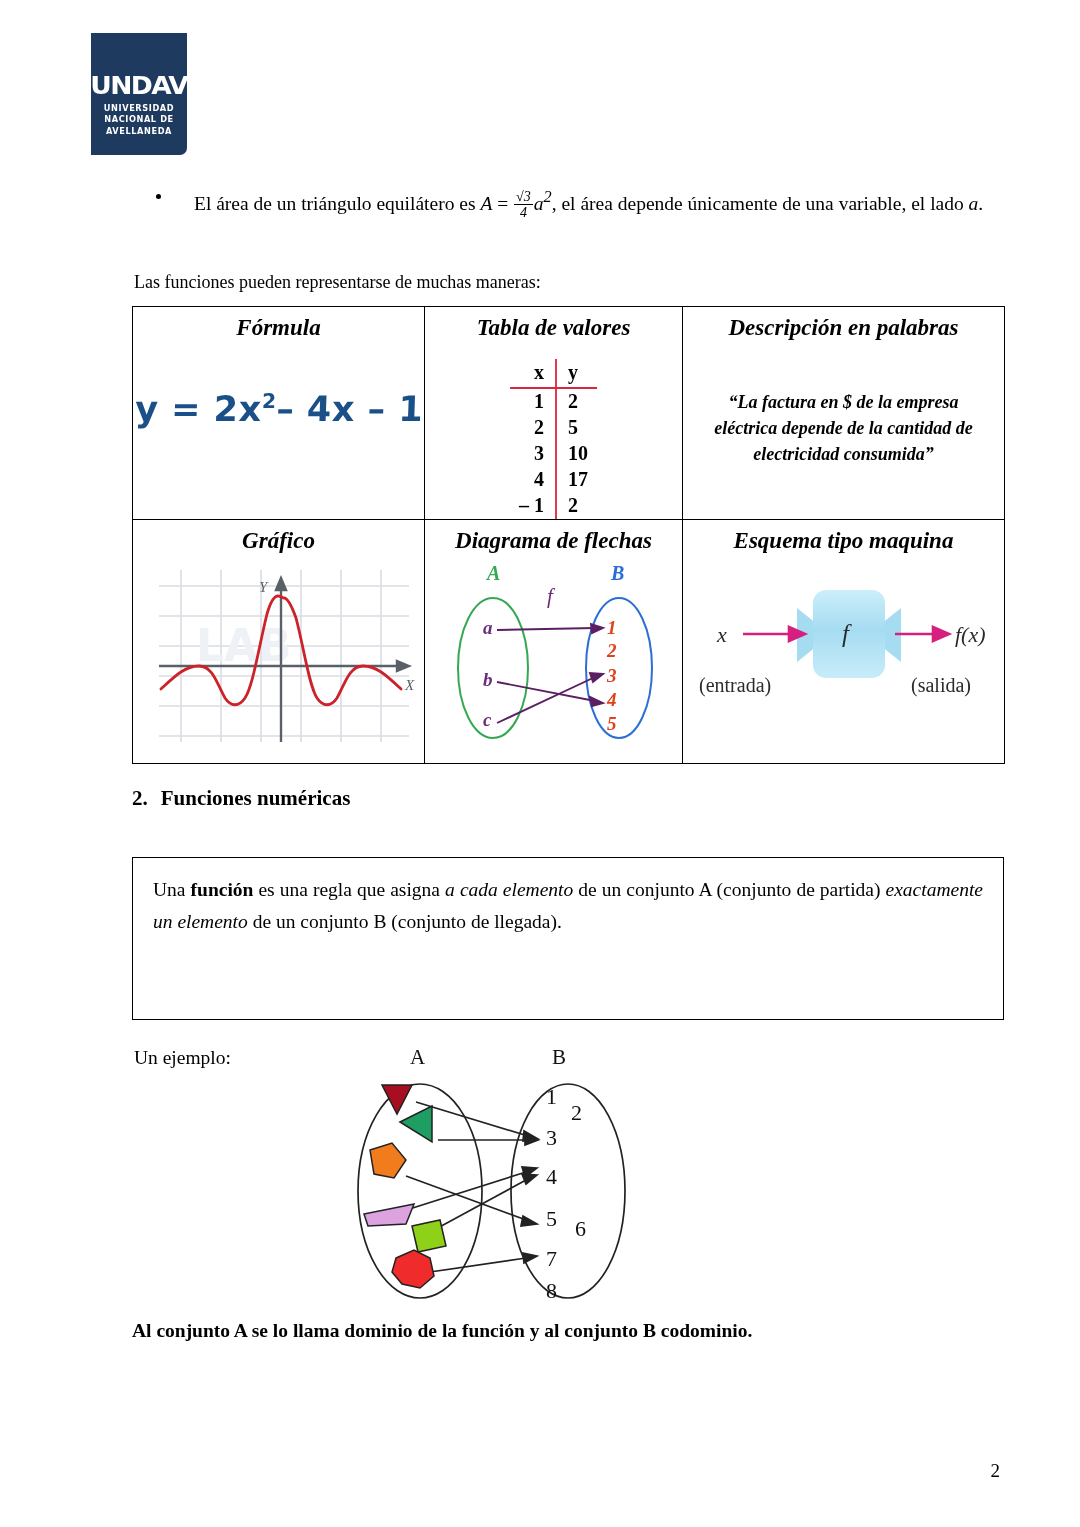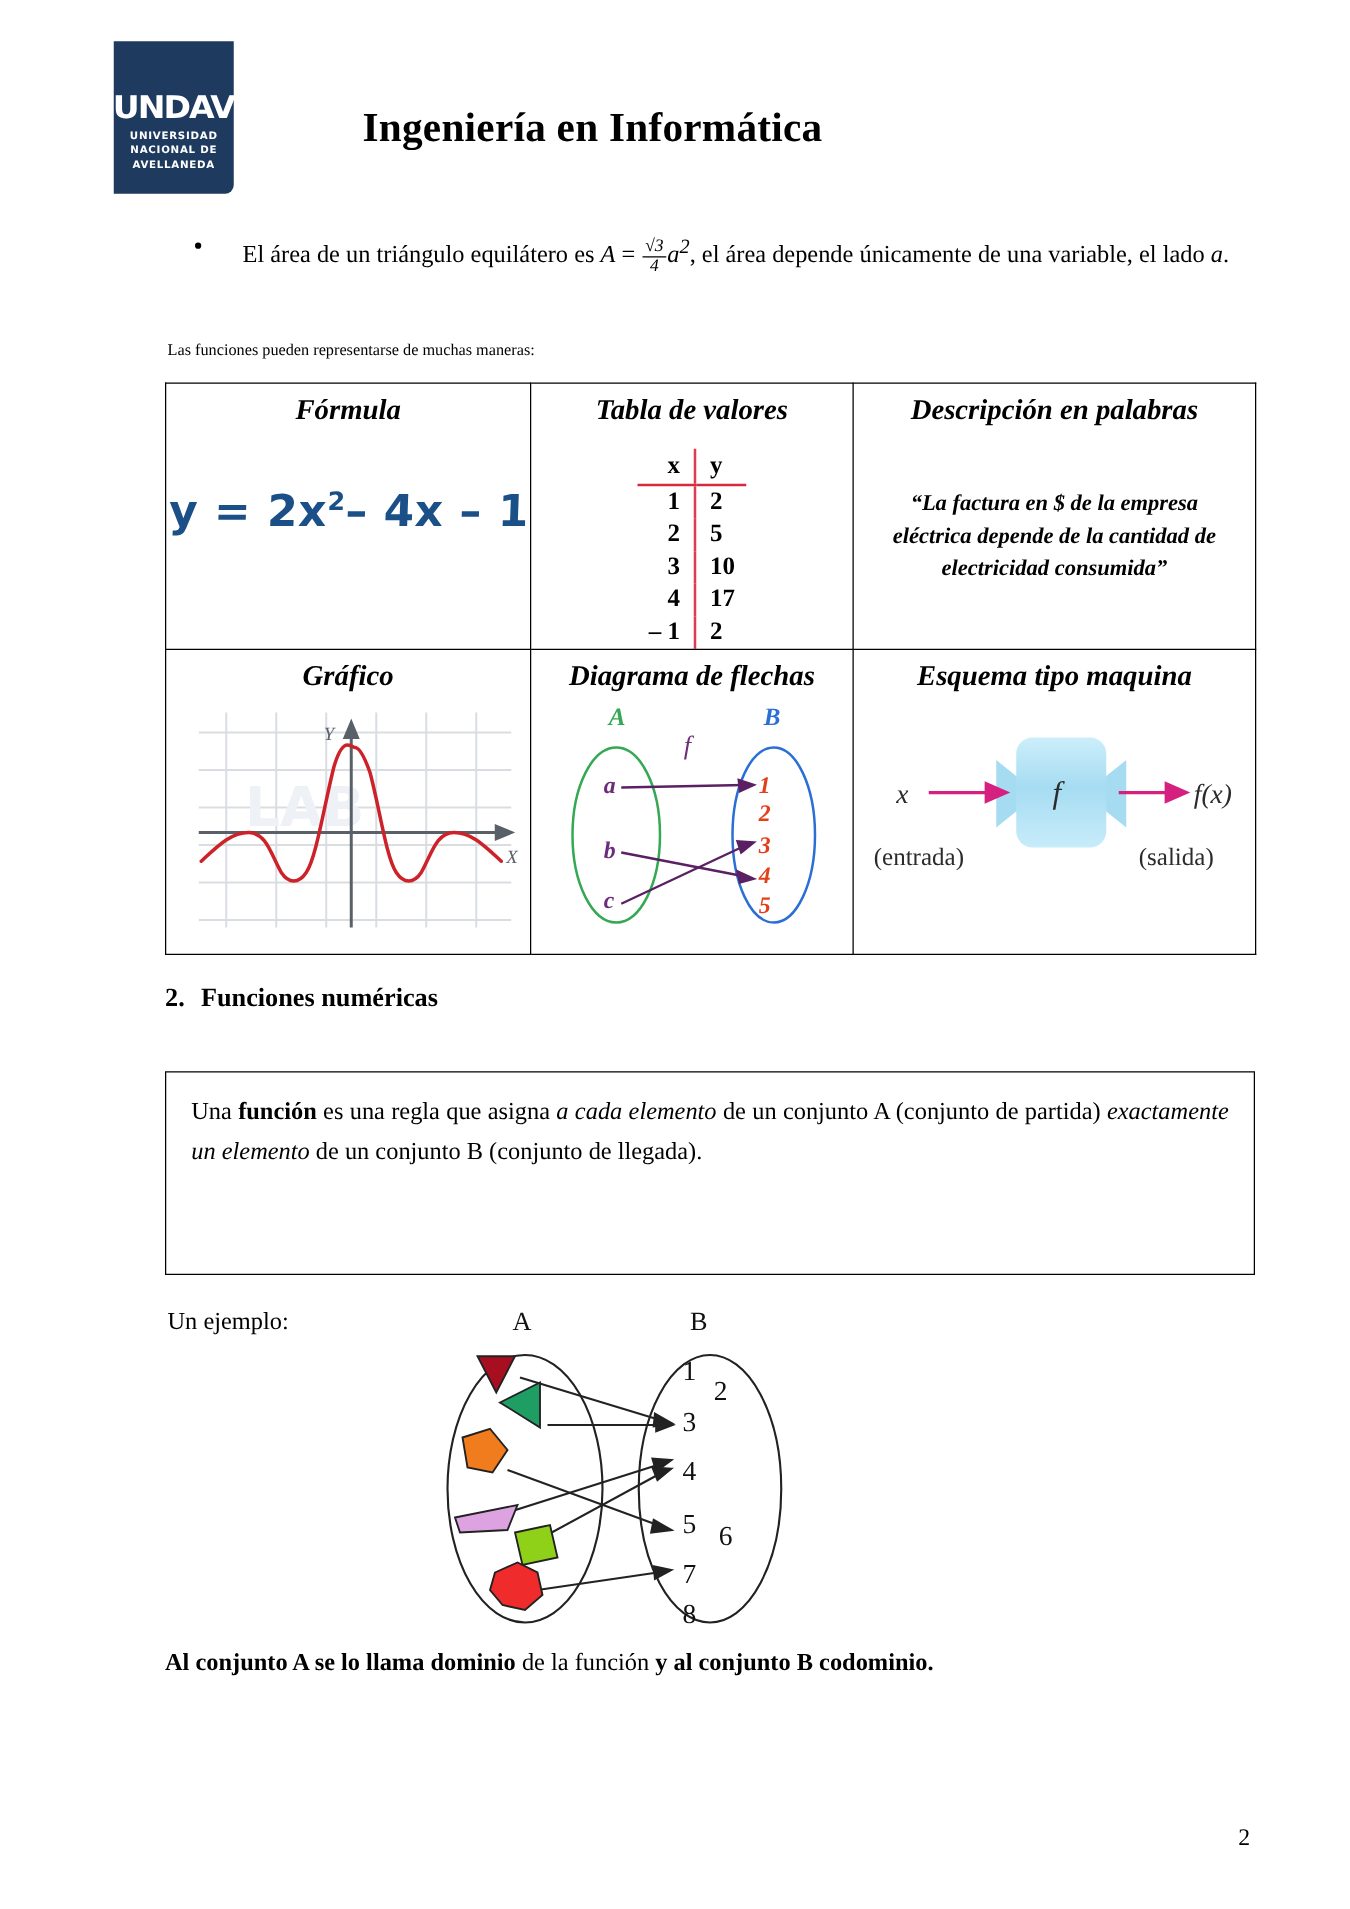--- a/index.html
+++ b/index.html
@@ -91,21 +91,21 @@
     line-height: 1.05;
     margin: 0 1px;
     font-style: italic;
   }
   .frac .num { display: block; border-bottom: 1.1px solid #000; padding: 0 2px; }
   .frac .den { display: block; padding: 0 2px; }
 
   .para-intro {
     position: absolute;
     left: 134px; top: 272px;
-    font-size: 13px;
+    font-size: 18px;
   }
 
   
   .rep-table {
     position: absolute;
     left: 132px; top: 306px;
     width: 872px;
     border-collapse: collapse;
     table-layout: fixed;
   }
@@ -212,21 +212,21 @@
     left: 330px; top: 1044px;
     width: 360px; height: 262px;
   }
 
   .closing {
     position: absolute;
     left: 132px; top: 1320px;
     font-size: 19.5px;
     font-weight: bold;
   }
-  .closing .reg { font-weight: normal; text-align: center; }
+  .closing .reg { font-weight: bold; text-align: center; }
 
   .page-num {
     position: absolute;
     left: 0; top: 1460px;
     width: 1000px;
     text-align: right;
     font-size: 19px;
   }
 </style>
 </head>
@@ -234,21 +234,20 @@
 
 <div class="header">
   <div class="logo-box">
     <div class="logo-mark">UNDAV</div>
     <div class="logo-sub">
       <div>UNIVERSIDAD</div>
       <div>NACIONAL DE</div>
       <div>AVELLANEDA</div>
     </div>
   </div>
-  <div class="doc-title">Ingeniería en Informática</div>
 </div>
 
 <div class="bullet-row">
   <span class="bullet-dot"></span>
   <div class="bullet-text">
     <span>El área de un triángulo equilátero es </span><span class="italic">A</span><span> = </span><span class="frac"><span class="num">√3</span><span class="den">4</span></span><span class="italic">a</span><sup class="italic">2</sup><span>, el área depende únicamente de una variable, el lado </span><span class="italic">a</span><span>.</span>
   </div>
 </div>
 
 <div class="para-intro">Las funciones pueden representarse de muchas maneras:</div>

